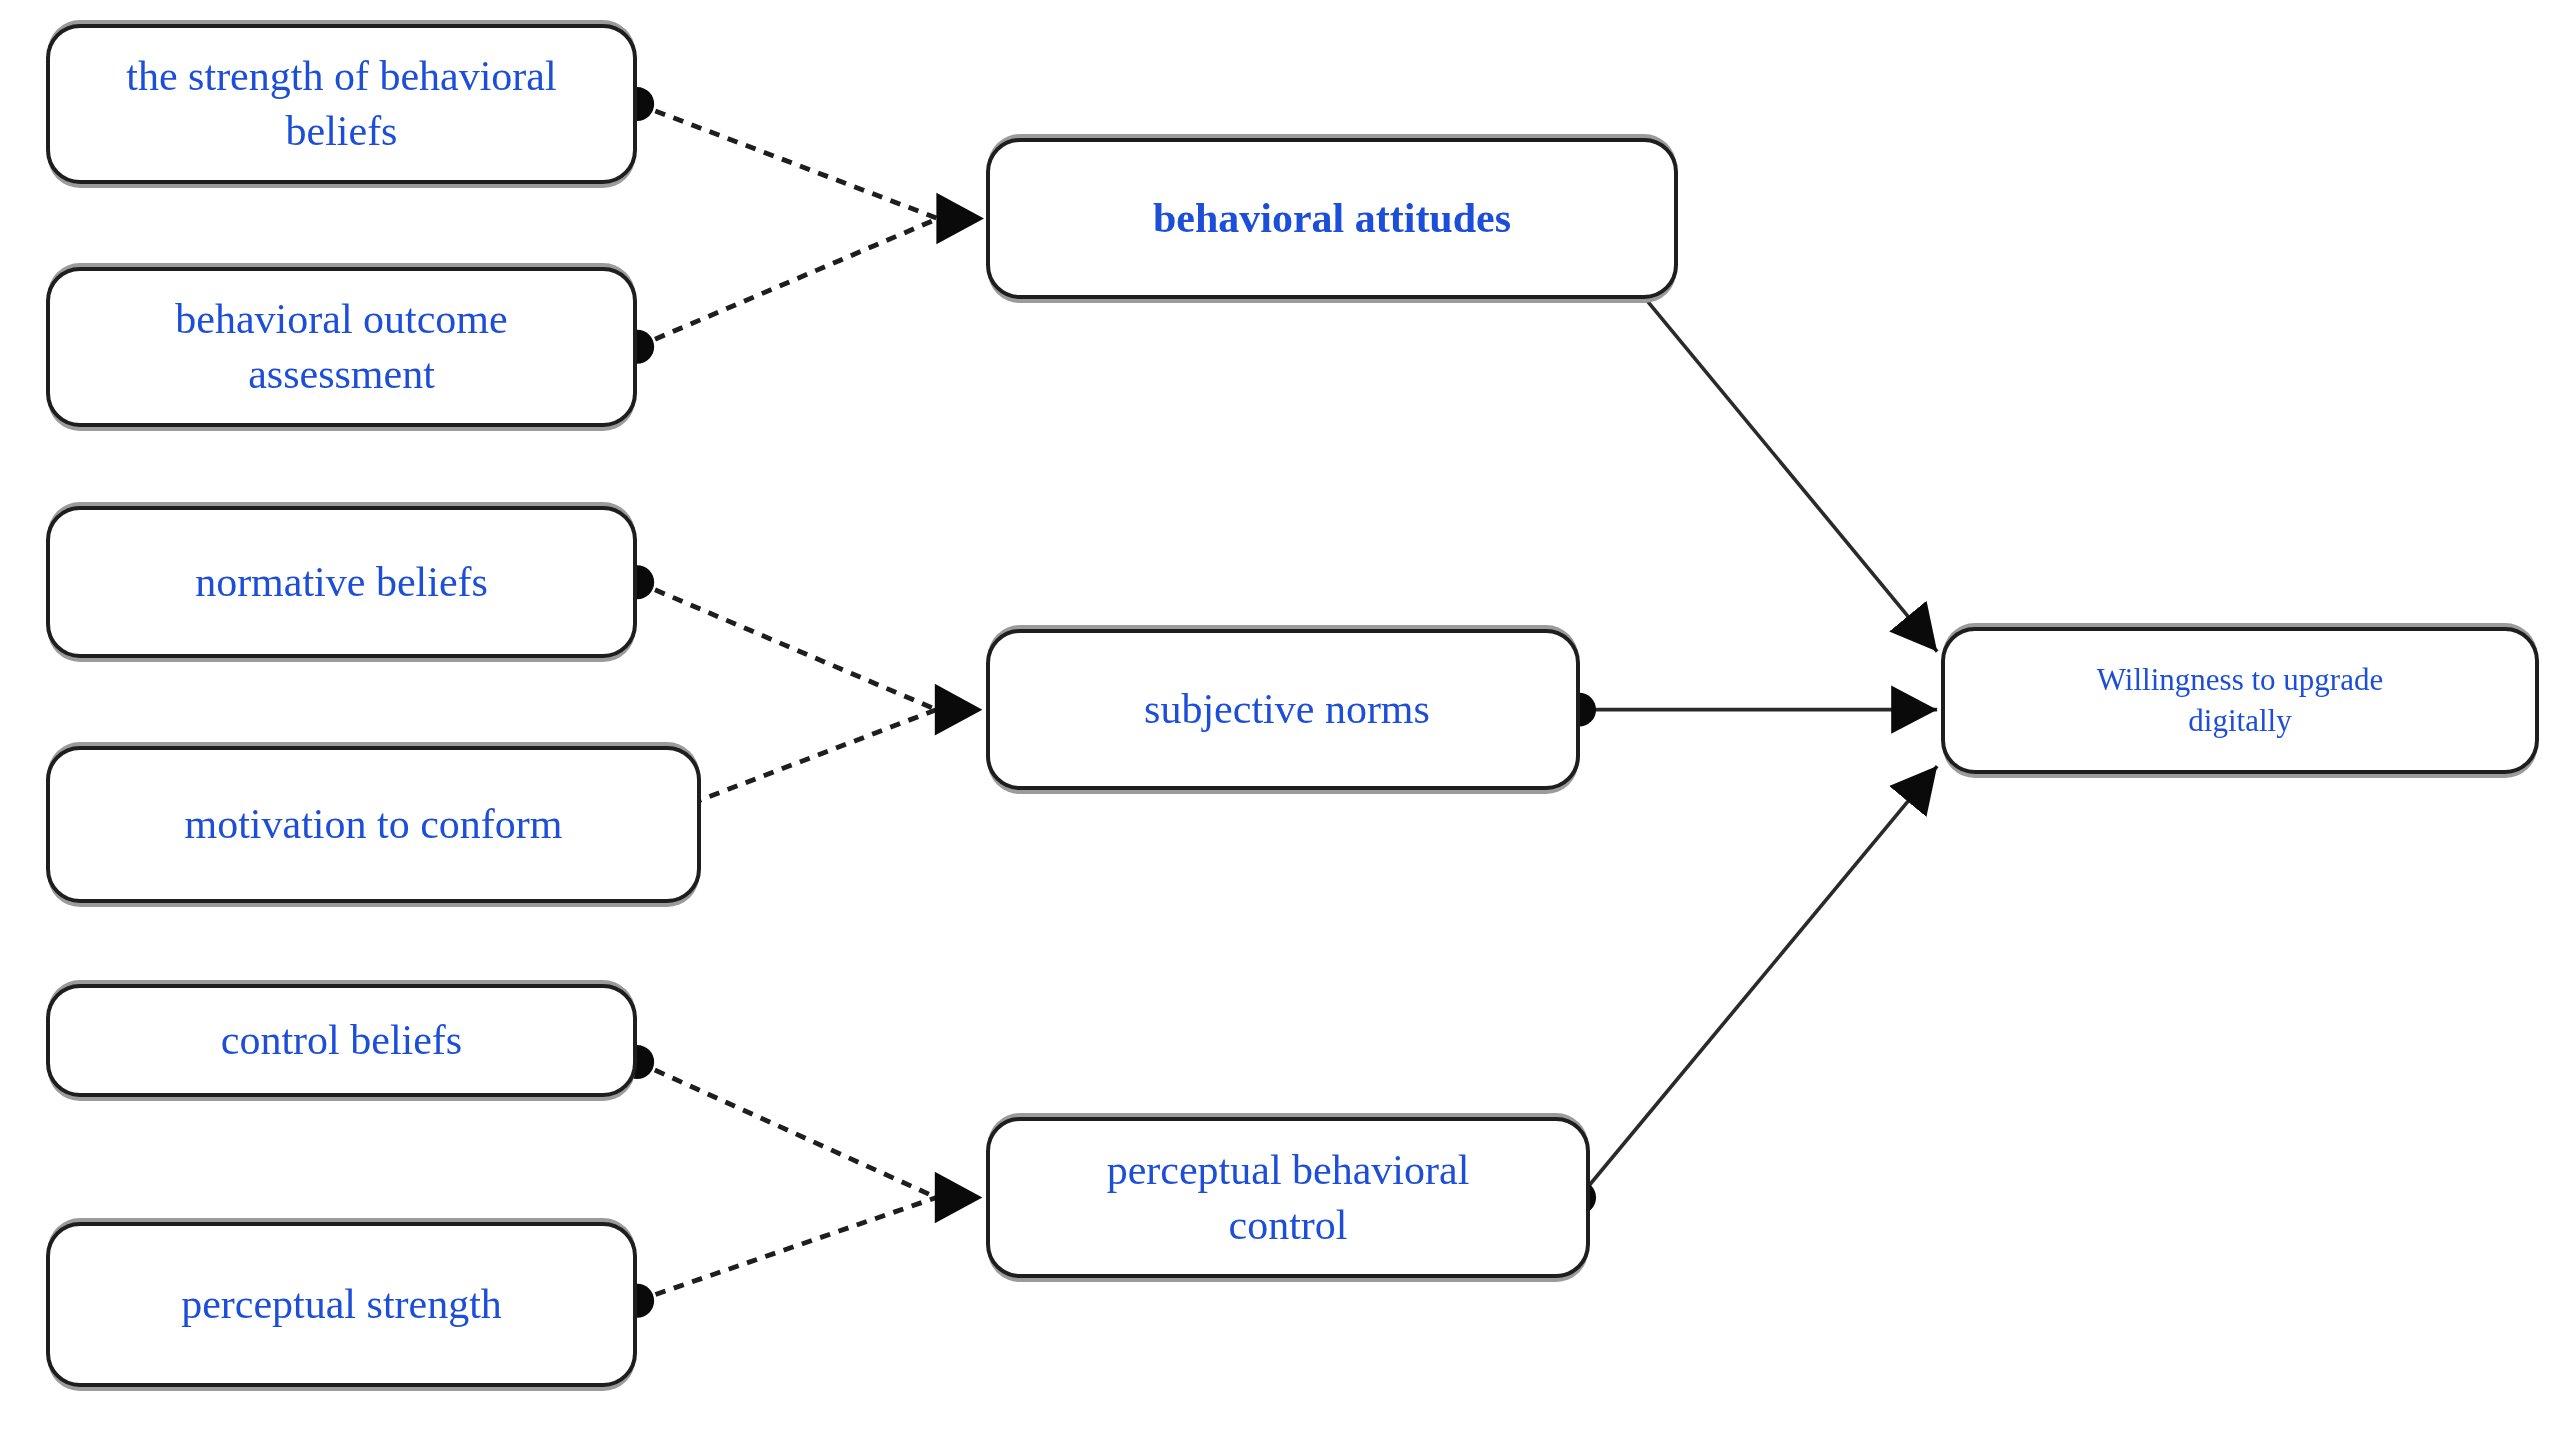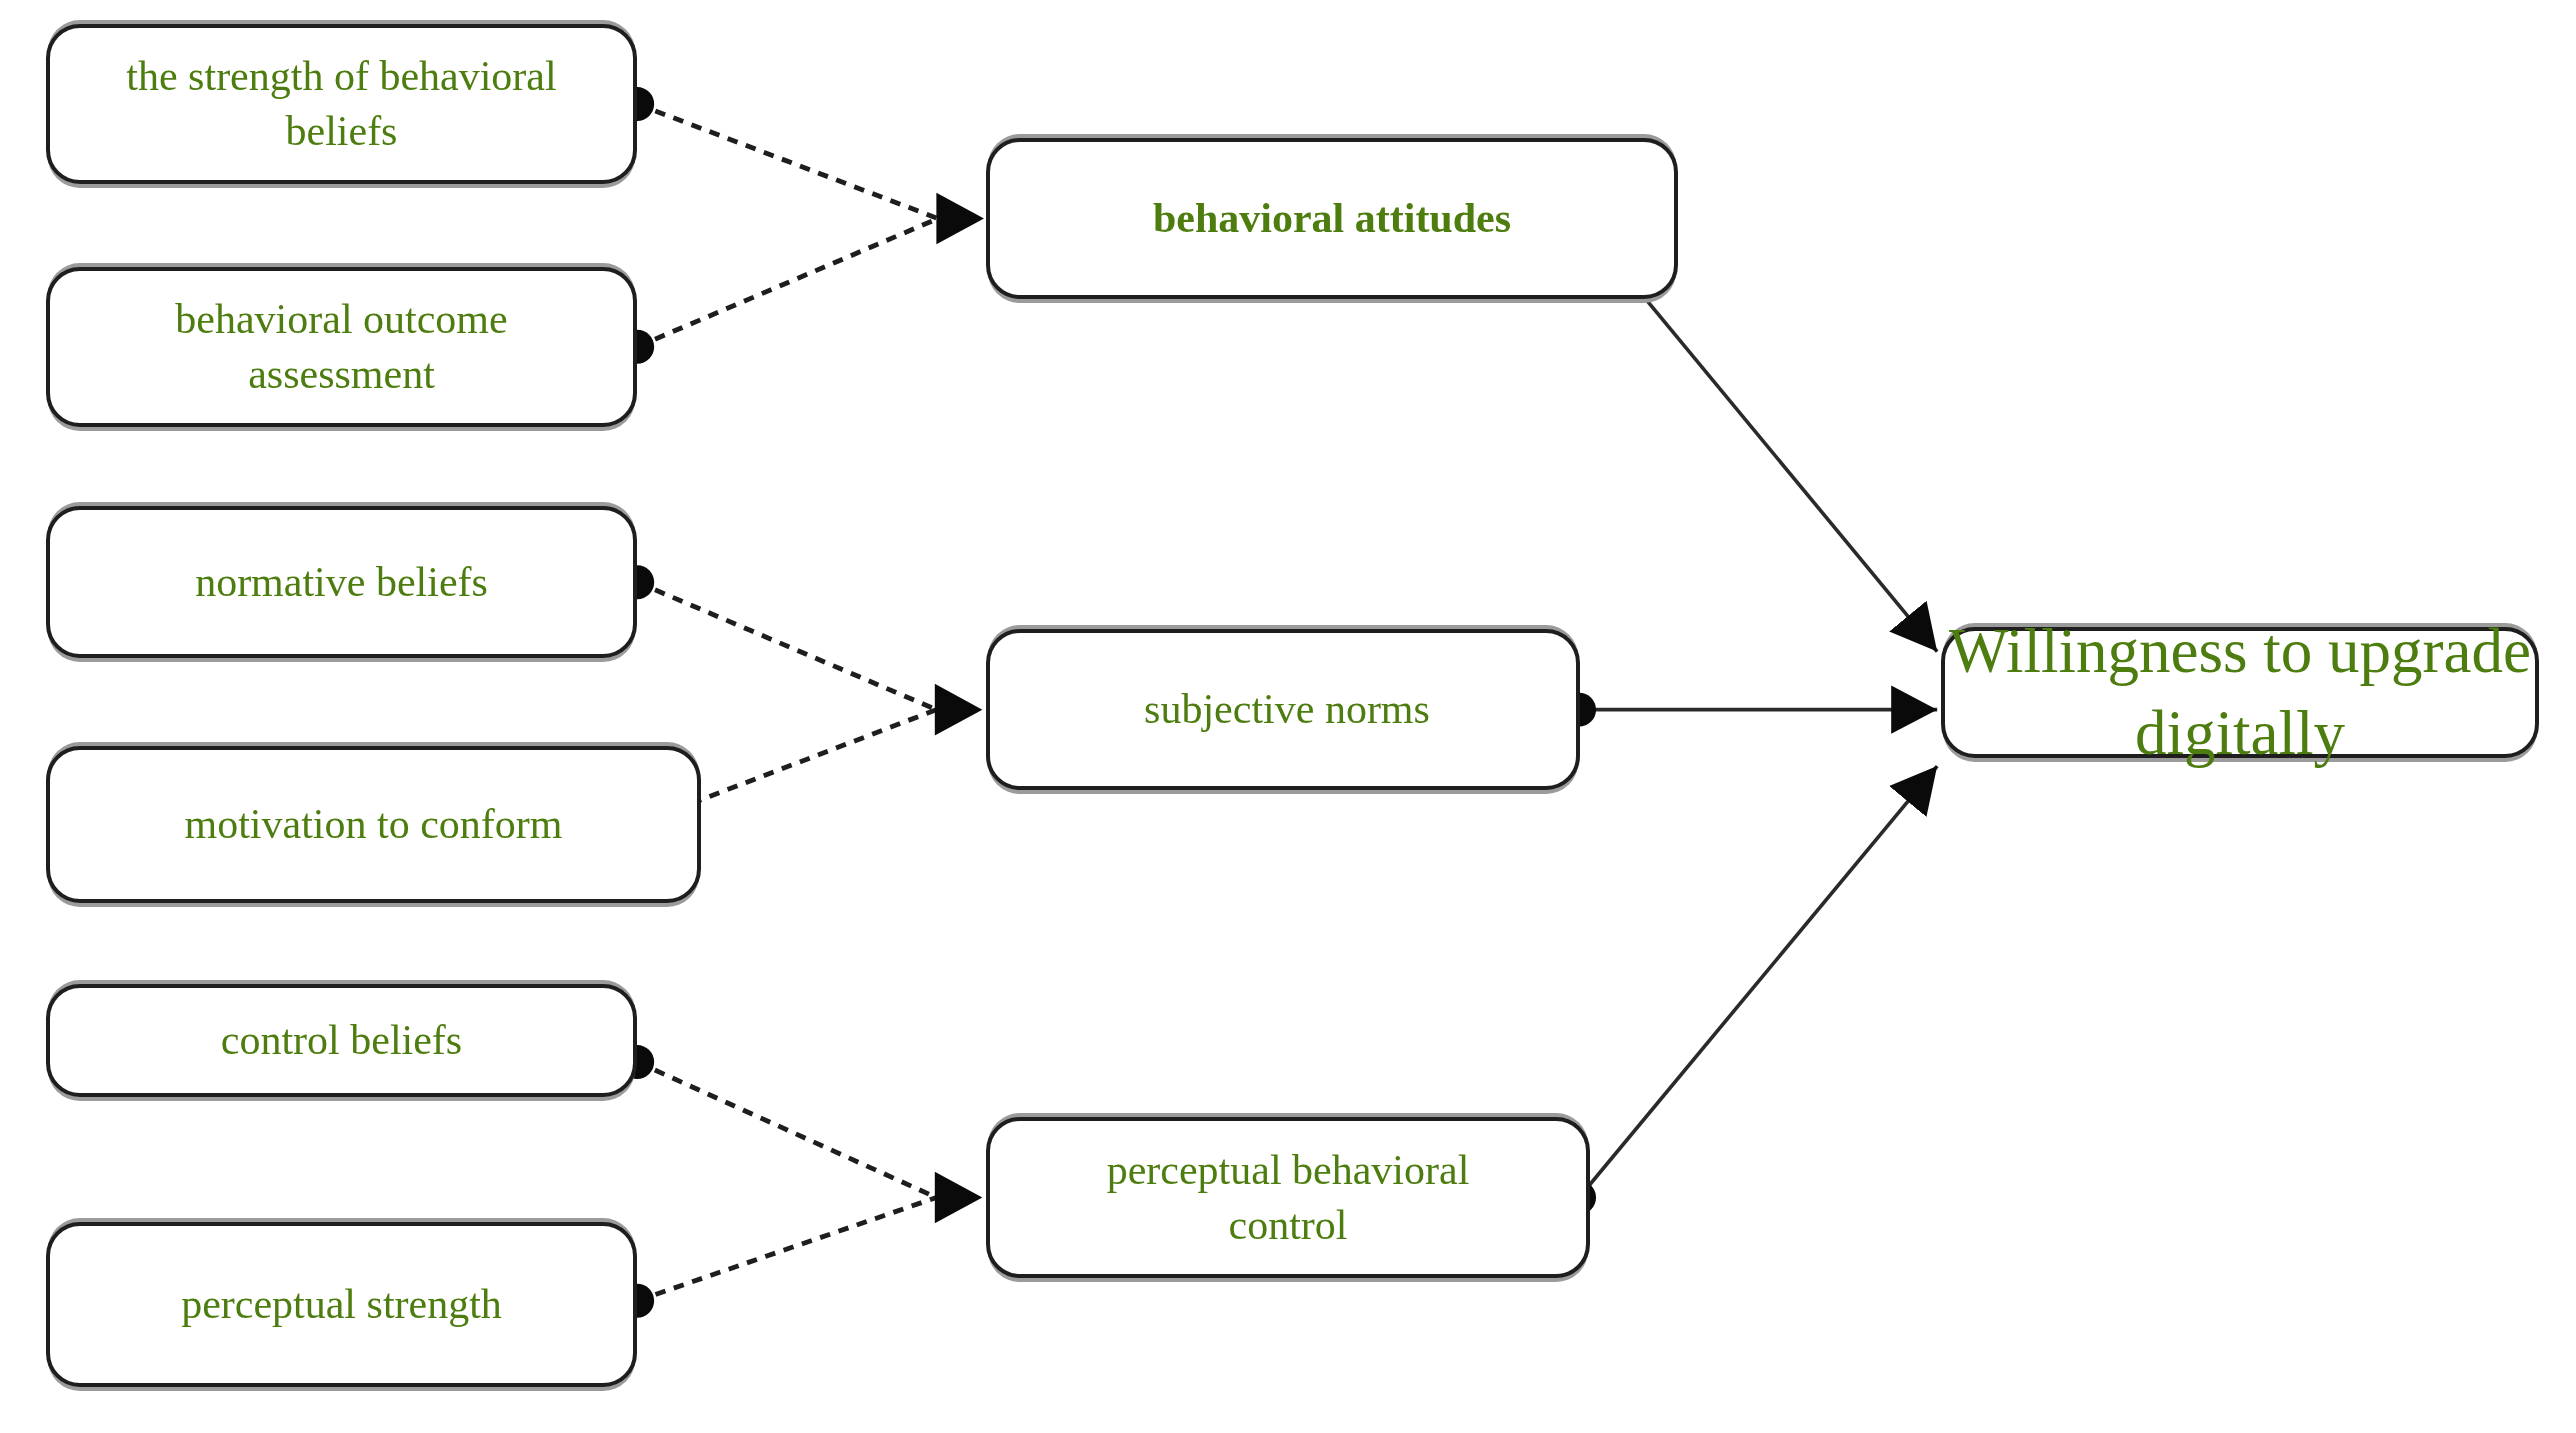--- a/index.html
+++ b/index.html
@@ -26,38 +26,38 @@
     position: absolute;
     box-sizing: border-box;
     background: #ffffff;
     border: 4px solid #1e1e1e;
     border-radius: 34px;
     display: flex;
     align-items: center;
     justify-content: center;
     text-align: center;
     white-space: pre-line;
-    color: #4d7c0f;
+    color: #1d4ed8;
     font-size: 42px;
     line-height: 1.3;
     box-shadow: 0 5.6px 0 -1.6px #9b9b9b, 0 -5.6px 0 -1.6px #9b9b9b;
   }
   
   .n0 { left: 46px;  top: 24px;   width: 591px; height: 160px; }
   .n1 { left: 46px;  top: 267px;  width: 591px; height: 160px; }
   .n2 { left: 46px;  top: 506px;  width: 591px; height: 152px; }
   .n3 { left: 46px;  top: 746px;  width: 655px; height: 157px; }
   .n4 { left: 46px;  top: 984px; width: 591px; height: 113px; }
   .n5 { left: 46px;  top: 1222px; width: 591px; height: 165px; }
   
   .n6 { left: 986px; top: 138px;  width: 692px; height: 161px; font-weight: bold; }
   .n7 { left: 986px; top: 629px;  width: 594px; height: 161px; padding-left: 8px; }
   .n8 { left: 986px; top: 1117px; width: 604px; height: 161px; }
   
-  .n9 { left: 1941px; top: 627px; width: 598px; height: 131px; font-size: 63px; }
+  .n9 { left: 1941px; top: 627px; width: 598px; height: 147px; font-size: 31px; }
 
   .edge-dashed {
     stroke: #1e1e1e;
     stroke-width: 6;
     stroke-dasharray: 13 11;
     fill: none;
   }
   .edge-solid {
     stroke: #2a2a2a;
     stroke-width: 4.5;

